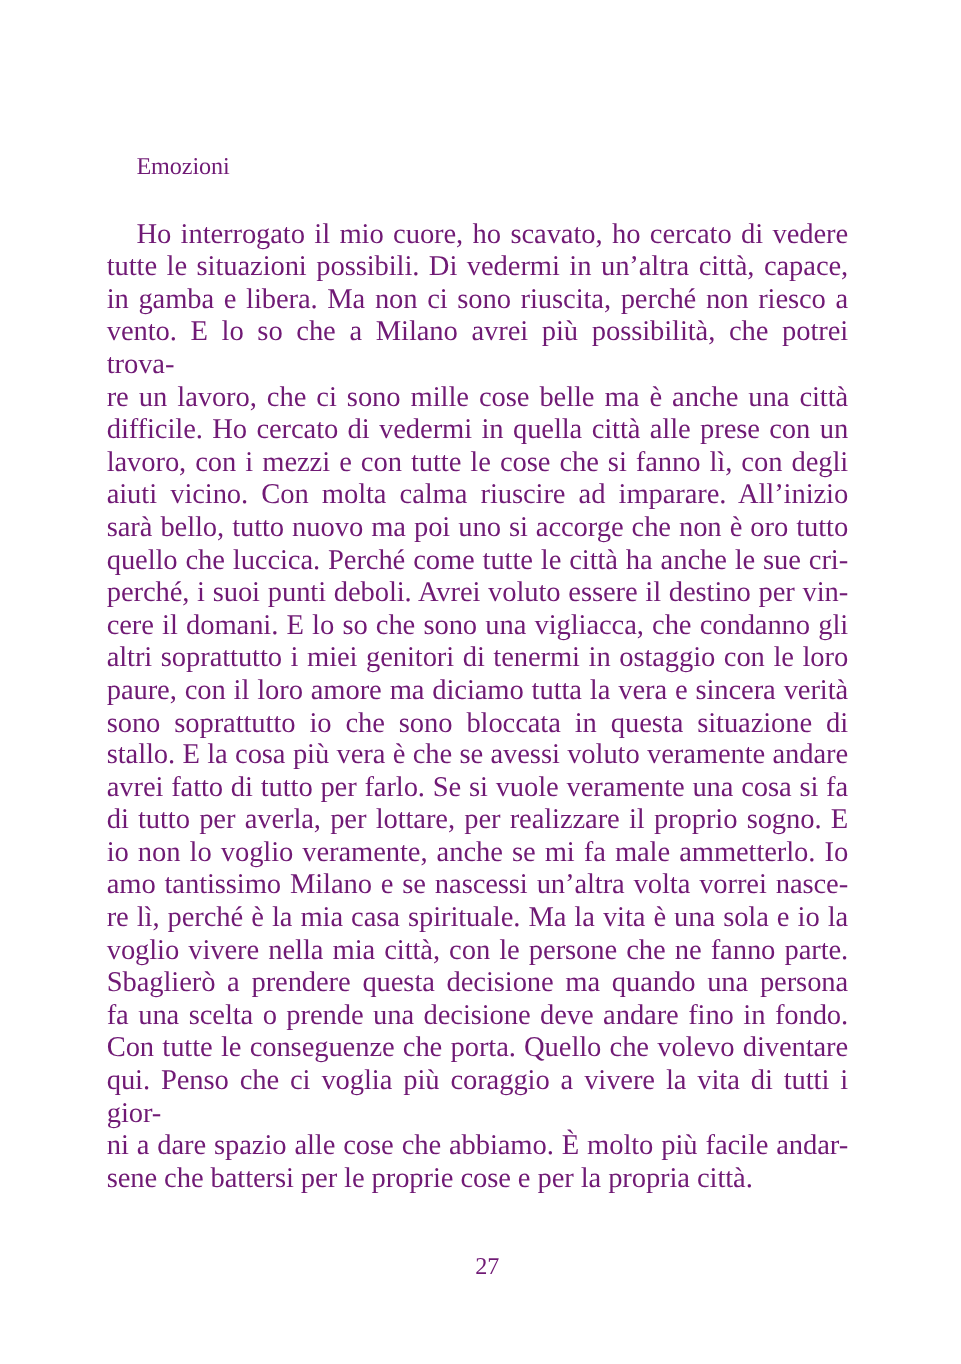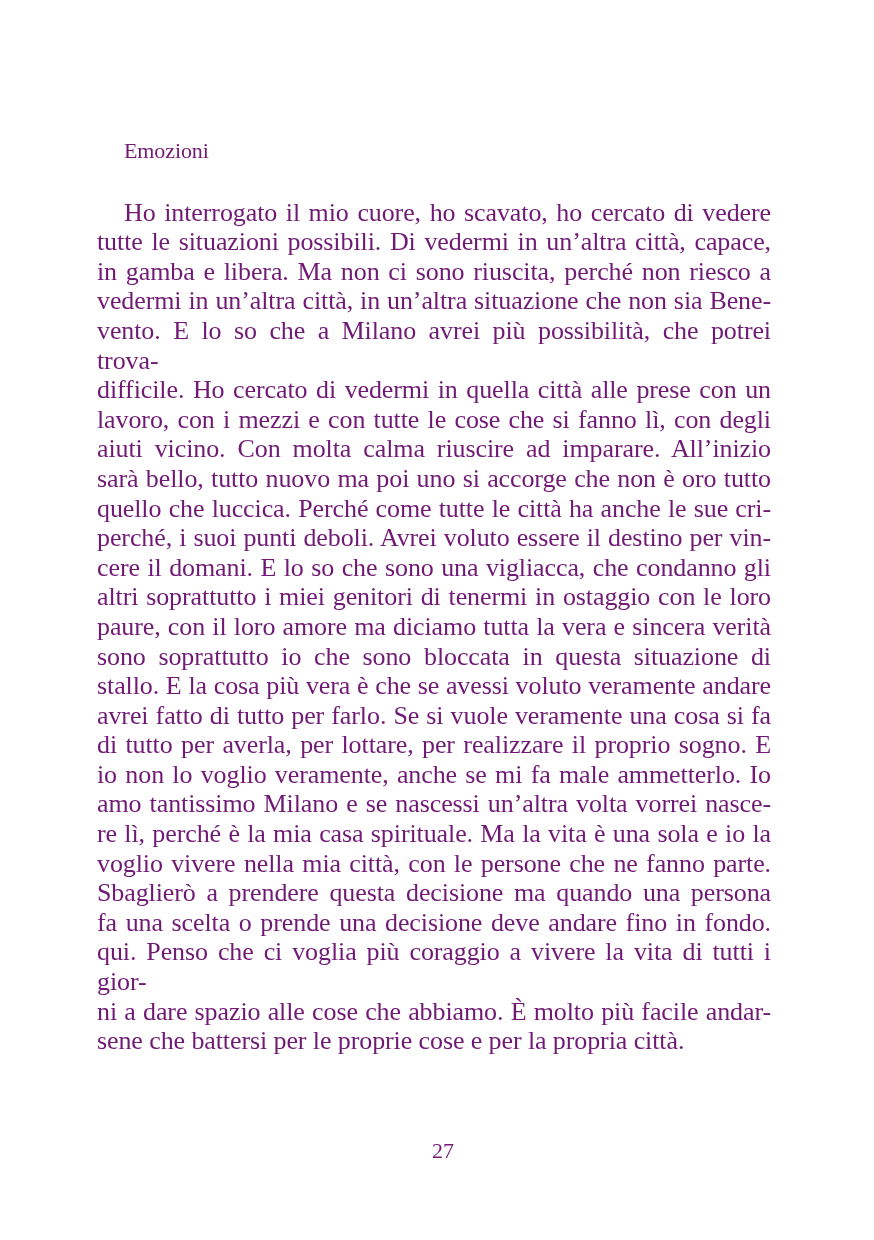--- a/index.html
+++ b/index.html
@@ -60,40 +60,41 @@
 </head>
 <body>
 
 <div class="page">
   <div class="content">
     <div class="heading">Emozioni</div>
     <div class="body-paragraph">
         <div class="line first">Ho interrogato il mio cuore, ho scavato, ho cercato di vedere</div>
         <div class="line">tutte le situazioni possibili. Di vedermi in un’altra città, capace,</div>
         <div class="line">in gamba e libera. Ma non ci sono riuscita, perché non riesco a</div>
-        <div class="line">vedermi in un’altra città, in un’altra situazione che non sia Bene-</div>
         <div class="line">vento. E lo so che a Milano avrei più possibilità, che potrei trova-</div>
+        <div class="line">re un lavoro, che ci sono mille cose belle ma è anche una città</div>
         <div class="line">difficile. Ho cercato di vedermi in quella città alle prese con un</div>
         <div class="line">lavoro, con i mezzi e con tutte le cose che si fanno lì, con degli</div>
         <div class="line">aiuti vicino. Con molta calma riuscire ad imparare. All’inizio</div>
         <div class="line">sarà bello, tutto nuovo ma poi uno si accorge che non è oro tutto</div>
         <div class="line">quello che luccica. Perché come tutte le città ha anche le sue cri-</div>
         <div class="line">perché, i suoi punti deboli. Avrei voluto essere il destino per vin-</div>
         <div class="line">cere il domani. E lo so che sono una vigliacca, che condanno gli</div>
         <div class="line">altri soprattutto i miei genitori di tenermi in ostaggio con le loro</div>
         <div class="line">paure, con il loro amore ma diciamo tutta la vera e sincera verità</div>
         <div class="line">sono soprattutto io che sono bloccata in questa situazione di</div>
         <div class="line">stallo. E la cosa più vera è che se avessi voluto veramente andare</div>
         <div class="line">avrei fatto di tutto per farlo. Se si vuole veramente una cosa si fa</div>
         <div class="line">di tutto per averla, per lottare, per realizzare il proprio sogno. E</div>
         <div class="line">io non lo voglio veramente, anche se mi fa male ammetterlo. Io</div>
         <div class="line">amo tantissimo Milano e se nascessi un’altra volta vorrei nasce-</div>
         <div class="line">re lì, perché è la mia casa spirituale. Ma la vita è una sola e io la</div>
         <div class="line">voglio vivere nella mia città, con le persone che ne fanno parte.</div>
         <div class="line">Sbaglierò a prendere questa decisione ma quando una persona</div>
         <div class="line">fa una scelta o prende una decisione deve andare fino in fondo.</div>
+        <div class="line">Con tutte le conseguenze che porta. Quello che volevo diventare</div>
         <div class="line">qui. Penso che ci voglia più coraggio a vivere la vita di tutti i gior-</div>
         <div class="line">ni a dare spazio alle cose che abbiamo. È molto più facile andar-</div>
         <div class="line last">sene che battersi per le proprie cose e per la propria città.</div>
       </div>
   </div>
   <div class="page-number">27</div>
 </div>
 
 </body></html>

